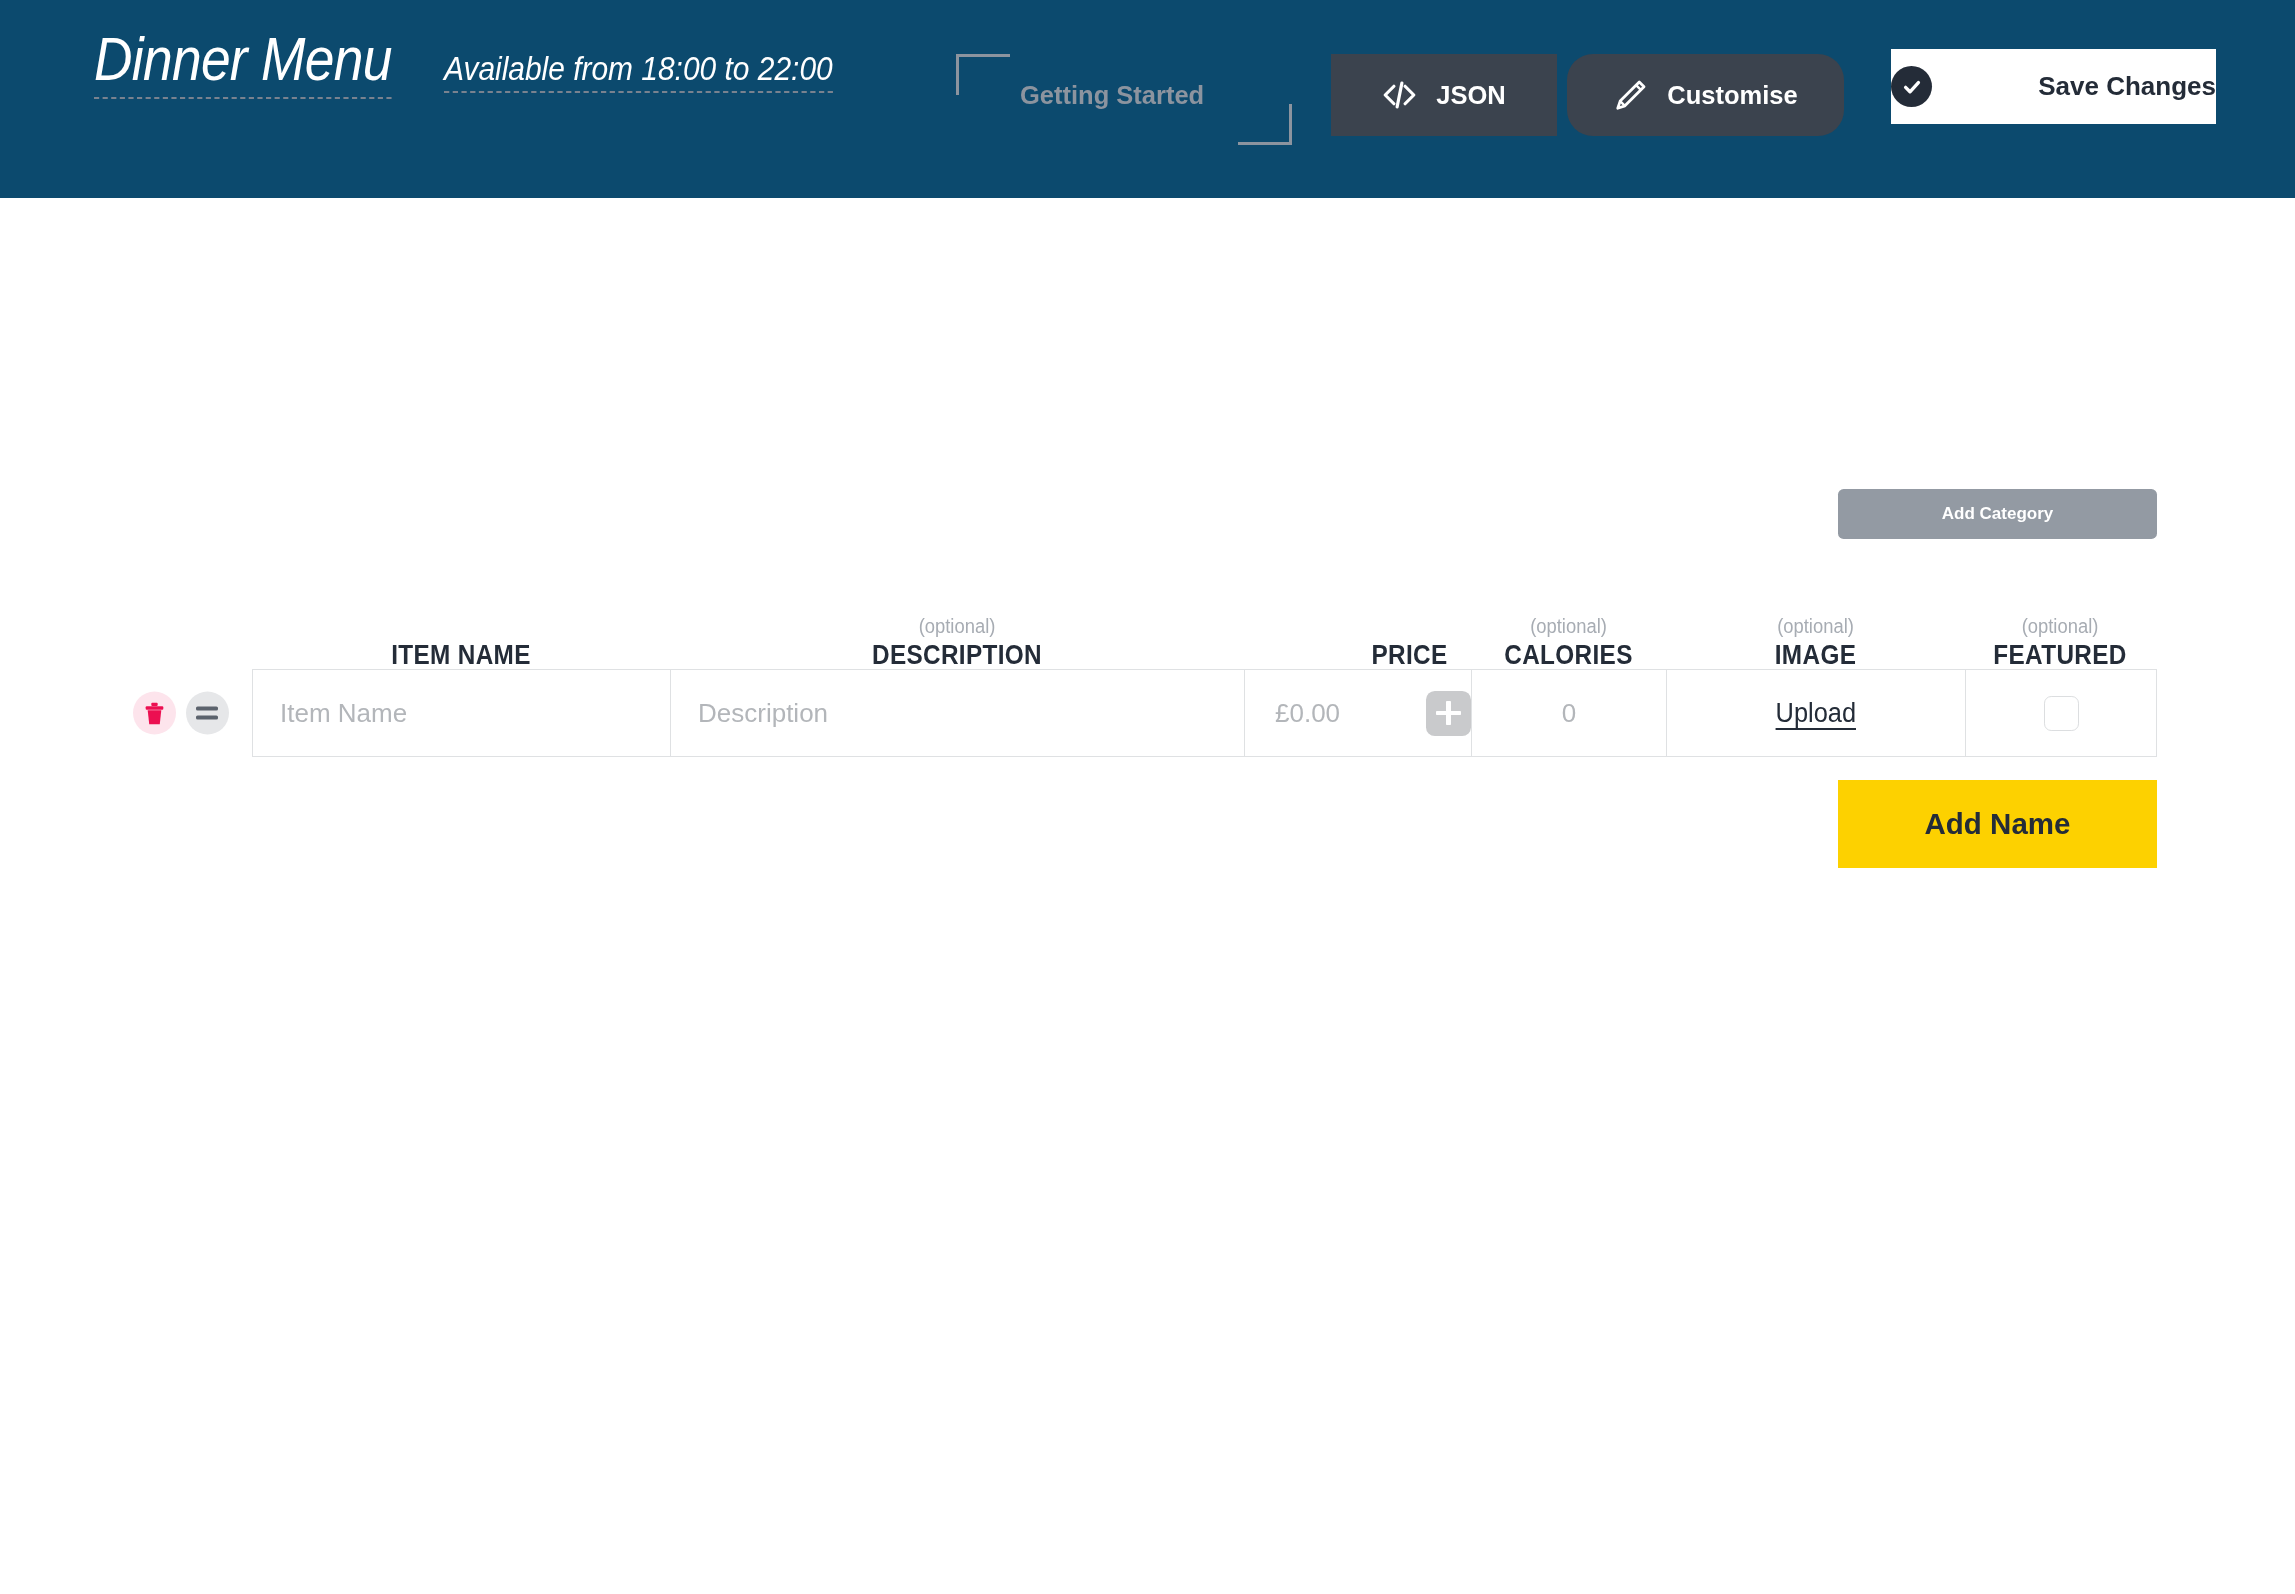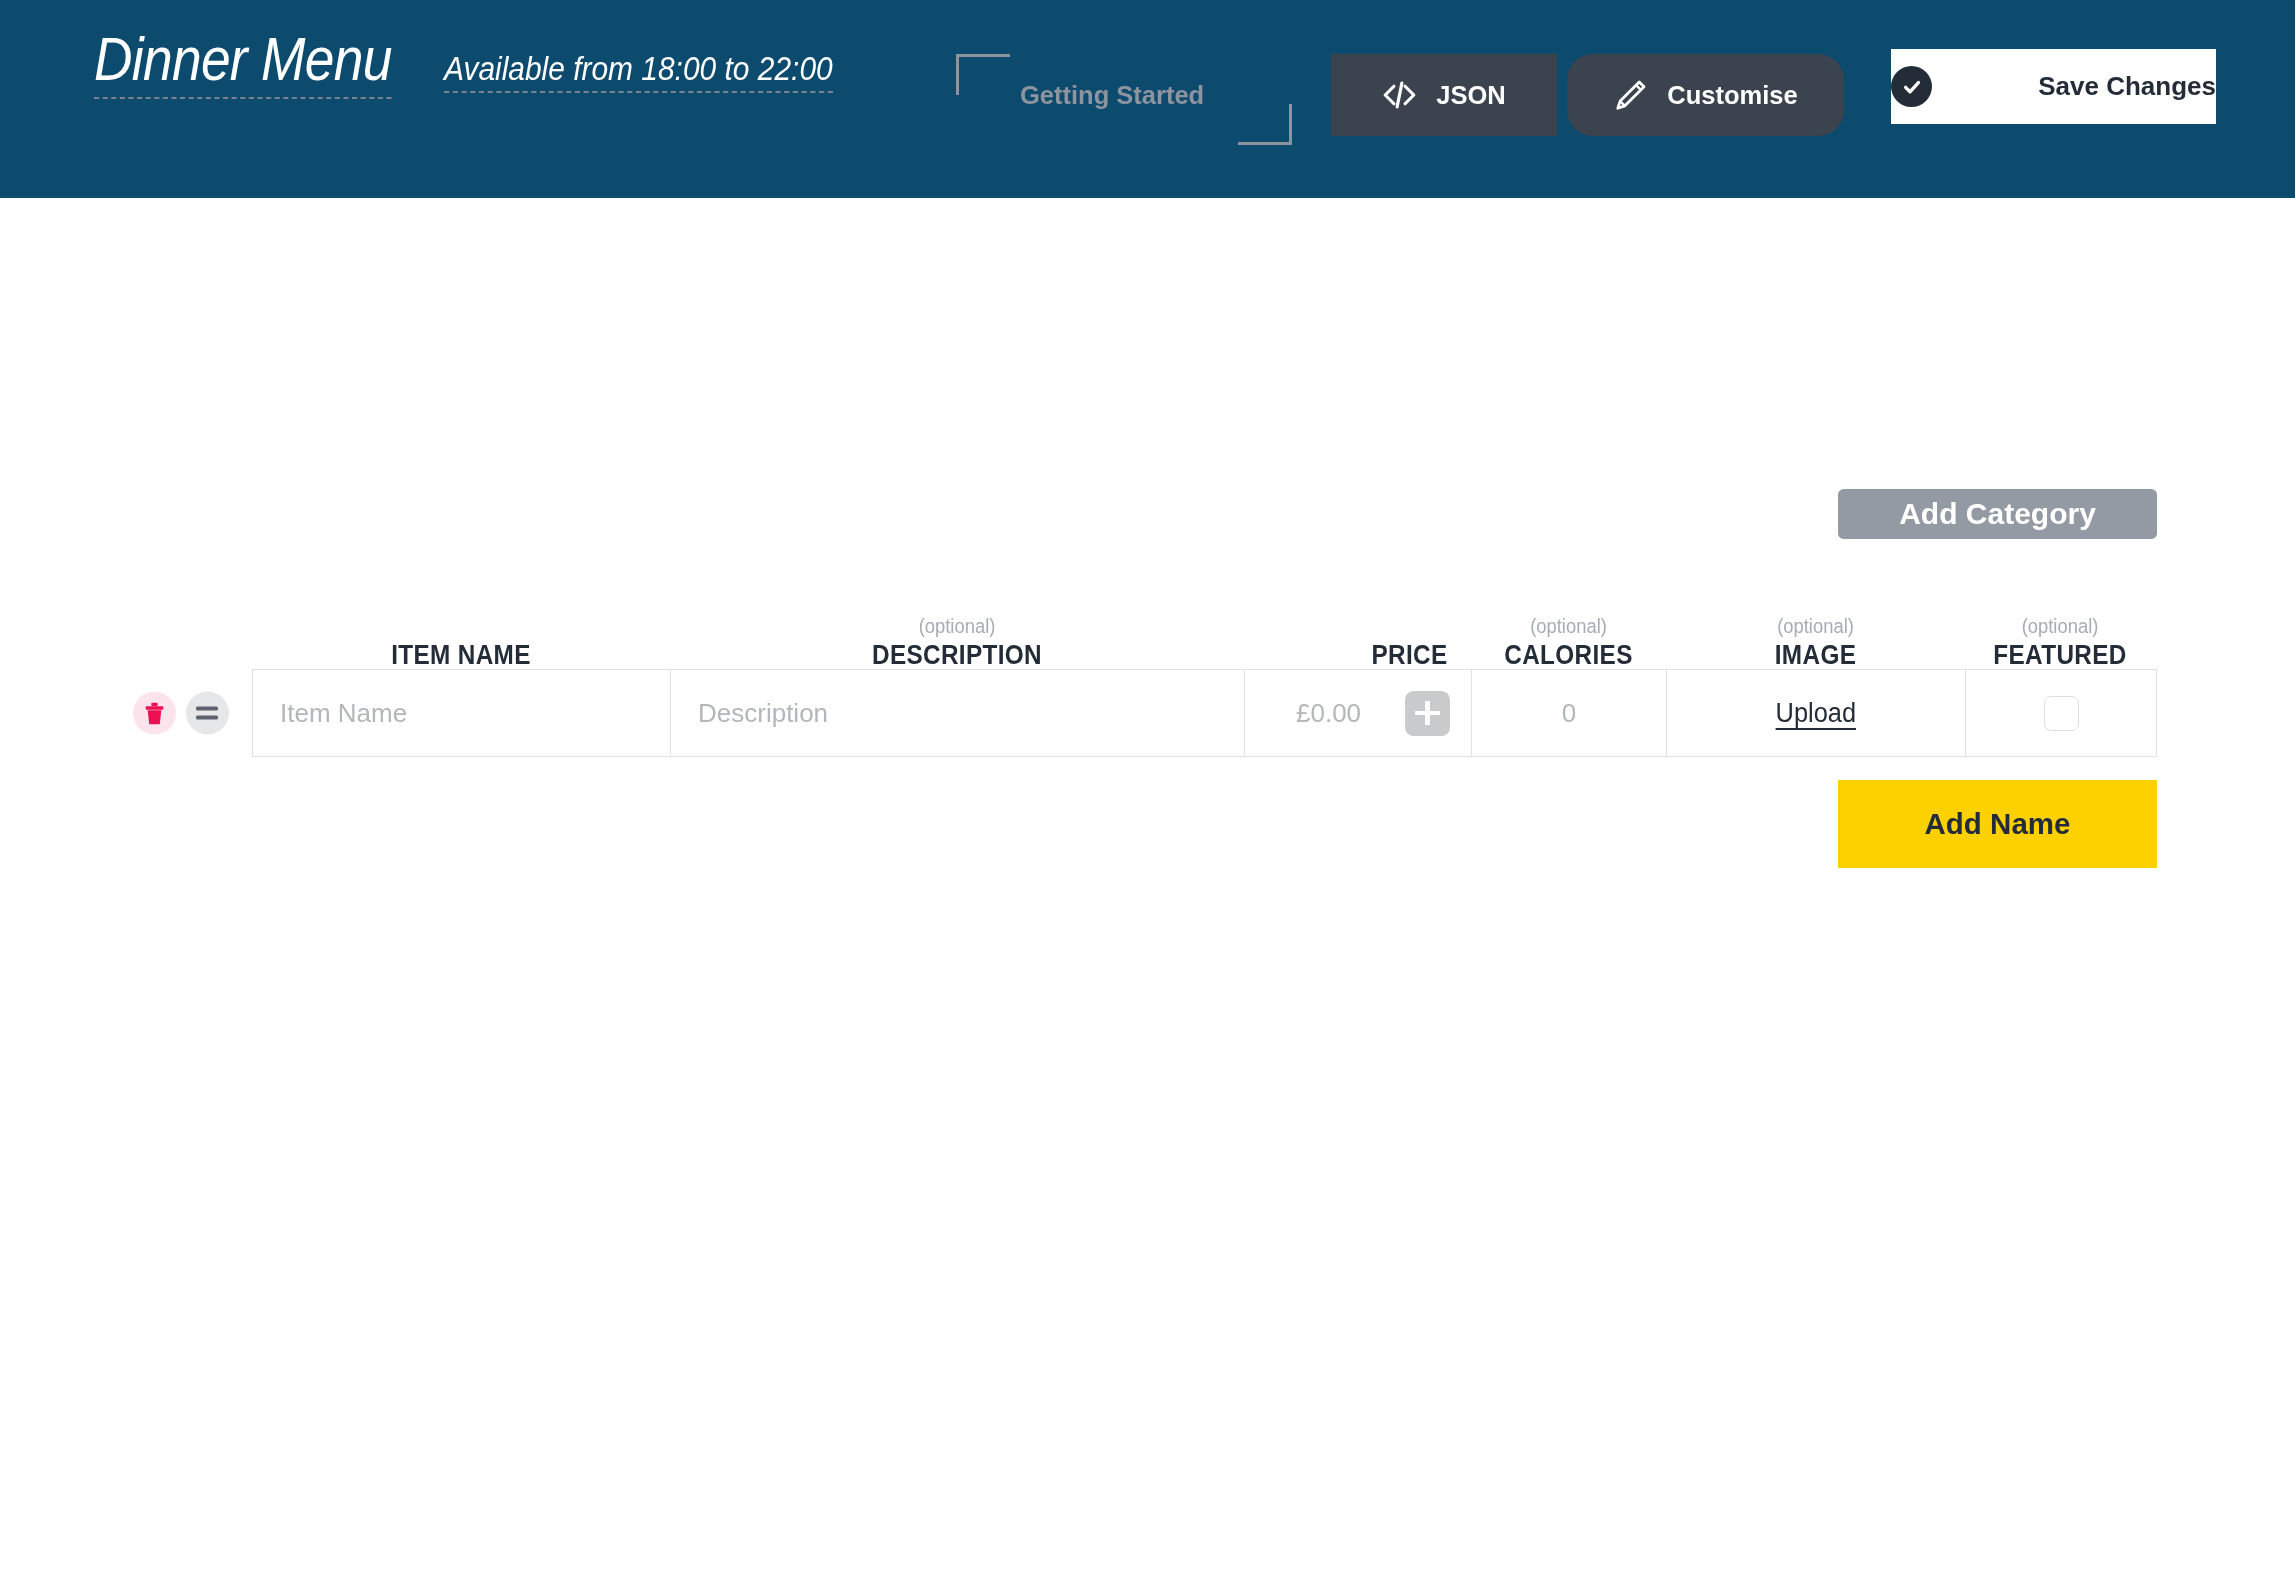--- a/index.html
+++ b/index.html
@@ -156,21 +156,21 @@
     position: absolute;
     left: 1838px;
     top: 291px;
     width: 319px;
     height: 50px;
     background: #939aa3;
     border: none;
     border-radius: 5.6px;
     color: #ffffff;
     font-family: "Liberation Sans", sans-serif;
-    font-size: 30px;
+    font-size: 17px;
     font-weight: bold;
     cursor: pointer;
   }
 
   
   .table-wrap {
     position: absolute;
     left: 252px;
     top: 391px;
     width: 1905px;
@@ -231,21 +231,21 @@
     font-size: 26px;
     color: #242c38;
     box-sizing: border-box;
   }
   .cell-input::placeholder { color: #b3b6ba; }
 
   .c-name { width: 418px; }
   .c-name .cell-input { padding-left: 27px; }
   .c-desc { width: 574px; }
   .c-desc .cell-input { padding-left: 27px; }
-  .c-price { width: 227px; justify-content: center; }
+  .c-price { width: 227px; justify-content: space-between; }
   .c-price .cell-input { padding-left: 30px; width: 139px; }
   .c-cal { width: 195px; justify-content: center; }
   .c-cal .cell-input { text-align: center; }
   .c-img { width: 299px; justify-content: center; }
   .c-feat { width: 190px; justify-content: center; }
 
   .plus-btn {
     width: 45px;
     height: 45px;
     border-radius: 8.8px;

